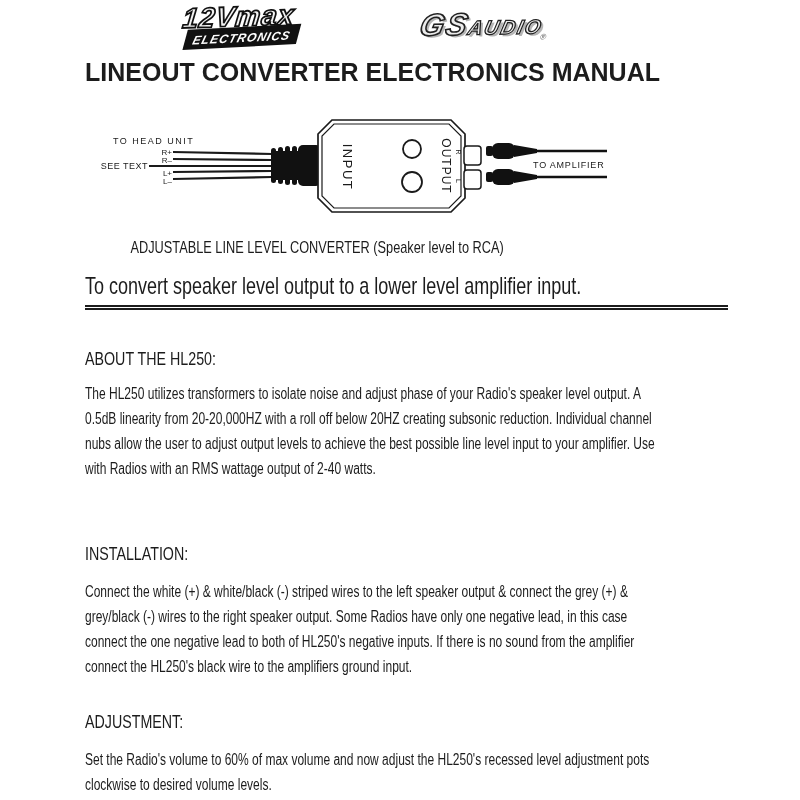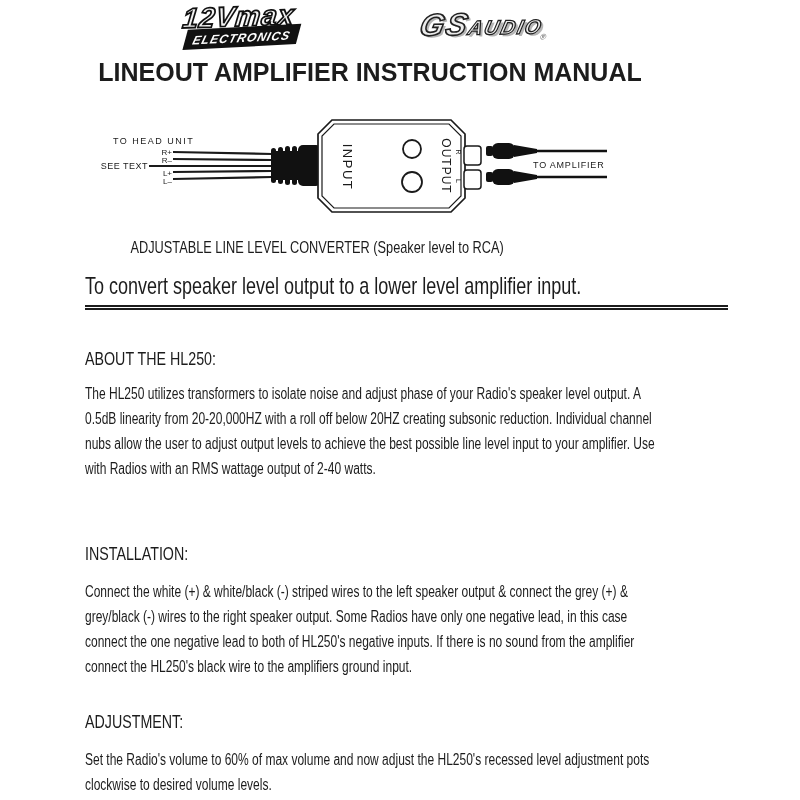--- a/index.html
+++ b/index.html
@@ -73,21 +73,21 @@
       <span class="logo12-sub">ELECTRONICS</span>
     </div>
   </div>
 
   <div class="abs logogs">
     <span class="logogs-inner">
       <span class="logogs-main">GS</span><span class="logogs-sub">AUDIO</span><span class="logogs-reg">®</span>
     </span>
   </div>
 
-  <div class="abs title">LINEOUT AMPLIFIER INSTRUCTION MANUAL</div>
+  <div class="abs title">LINEOUT CONVERTER ELECTRONICS MANUAL</div>
 
   <svg class="abs diagram" viewBox="0 0 560 124" width="560" height="124">
 
     <text x="28" y="32" font-size="9" letter-spacing="1.5">TO HEAD UNIT</text>
     <text x="87" y="43" font-size="8" text-anchor="end">R+</text>
     <text x="87" y="51" font-size="8" text-anchor="end">R–</text>
     <text x="63" y="57" font-size="9" text-anchor="end" letter-spacing="0.5">SEE TEXT</text>
     <text x="87" y="64" font-size="8" text-anchor="end">L+</text>
     <text x="87" y="72" font-size="8" text-anchor="end">L–</text>
 

